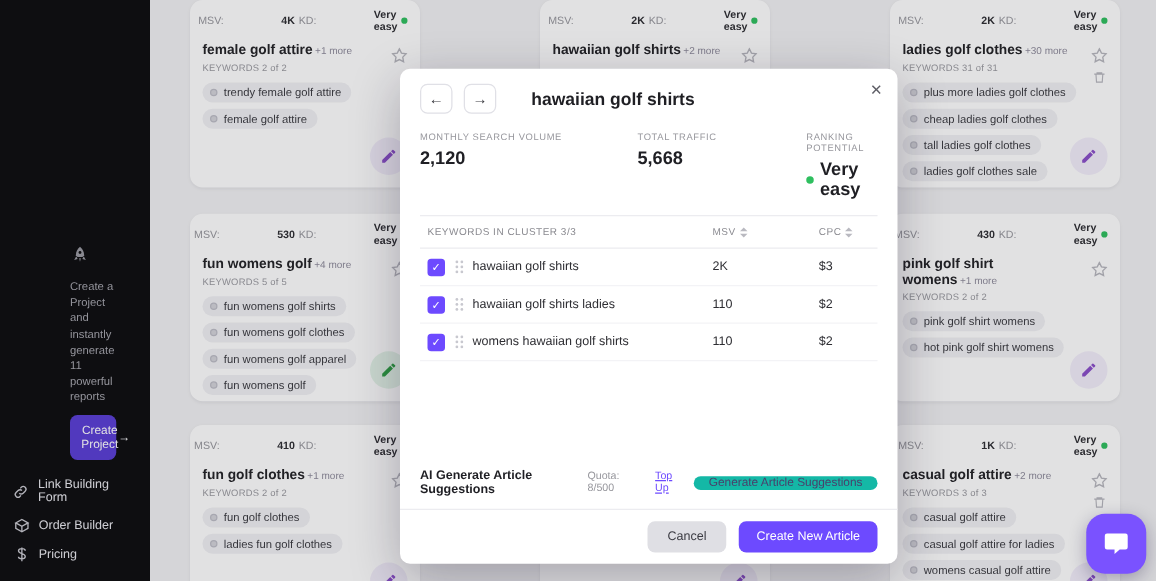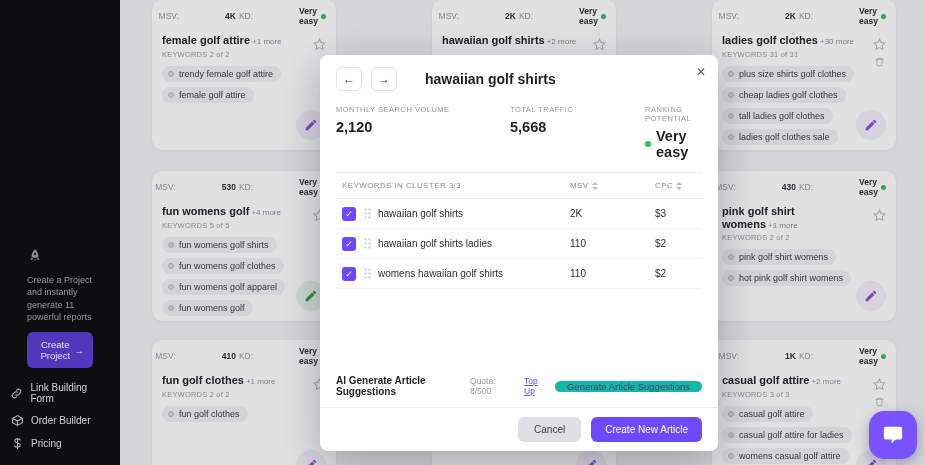--- a/index.html
+++ b/index.html
@@ -6,21 +6,21 @@
   html,body { width:925px; height:465px; overflow:hidden; }
   body {
     position:relative;
     font-family:"Liberation Sans", sans-serif;
     background:#f2f2f4;
   }
 
   
   .sidebar { position:absolute; left:0; top:0; width:120px; height:465px; background:#0d0d10; z-index:2; }
   .sidebar-bottom { position:absolute; left:0; right:0; bottom:0; }
-  .promo { padding:0 27px 6px; }
+  .promo { padding:0 27px 6px;margin-left:29px; }
   .rocket-wrap { margin-bottom:6px; }
   .promo-text { font-size:9px; color:#a7a7ae; line-height:1.4; }
   .create-btn {
     margin-top:8px; width:100%; background:#5a3fd6; color:#fff; border:none; border-radius:6px;
     font-size:9.5px; padding:7px 9px; display:flex; justify-content:space-between; align-items:center;
     cursor:pointer; font-family:inherit;
   }
   .nav { padding:3px 0 10px; }
   .nav-item { display:flex; align-items:center; gap:7px; padding:5px 10px; font-size:10px; color:#e9e9ee; cursor:pointer; }
   .nav-icon { width:14px; display:flex; align-items:center; justify-content:center; }
@@ -174,21 +174,21 @@
     <button class="star-btn"><svg width="13" height="13" viewBox="0 0 24 24" fill="none" stroke="#b7b7be" stroke-width="2">
           <path d="M12 2l3.1 6.3 6.9 1-5 4.9 1.2 6.8L12 17.8 5.8 21l1.2-6.8-5-4.9 6.9-1z"></path>
         </svg></button>
     <button class="trash-btn"><svg width="11" height="12" viewBox="0 0 24 24" fill="none" stroke="#b7b7be" stroke-width="2">
           <path d="M3 6h18M8 6V4h8v2M6 6l1 14h10l1-14"></path>
         </svg></button>
     <div class="kw-count">KEYWORDS 31 of 31</div>
     <div class="chips">
       <div class="chip">
           <span class="chip-dot"></span>
-          <span>plus size shirts golf clothes</span>
+          <span>plus more ladies golf clothes</span>
         </div>
       <div class="chip">
           <span class="chip-dot"></span>
           <span>cheap ladies golf clothes</span>
         </div>
       <div class="chip">
           <span class="chip-dot"></span>
           <span>tall ladies golf clothes</span>
         </div>
       <div class="chip">
@@ -287,20 +287,24 @@
       <span>fun golf clothes</span><span class="more">+1 more</span>
     </div>
     <button class="star-btn"><svg width="13" height="13" viewBox="0 0 24 24" fill="none" stroke="#b7b7be" stroke-width="2">
           <path d="M12 2l3.1 6.3 6.9 1-5 4.9 1.2 6.8L12 17.8 5.8 21l1.2-6.8-5-4.9 6.9-1z"></path>
         </svg></button>
     <div class="kw-count">KEYWORDS 2 of 2</div>
     <div class="chips">
       <div class="chip">
           <span class="chip-dot"></span>
           <span>fun golf clothes</span>
+        </div>
+      <div class="chip">
+          <span class="chip-dot"></span>
+          <span>ladies fun golf clothes</span>
         </div>
     </div>
     <button class="pencil-btn purple">
         <svg width="14" height="14" viewBox="0 0 24 24" fill="currentColor">
           <path d="M3 17.25V21h3.75L17.8 9.94l-3.75-3.75L3 17.25zM20.7 7.04a1 1 0 000-1.41l-2.34-2.34a1 1 0 00-1.41 0l-1.83 1.83 3.75 3.75 1.83-1.83z"></path>
         </svg>
       </button>
   </section>
 
   <section class="card" style="left:312px;top:340px;">

